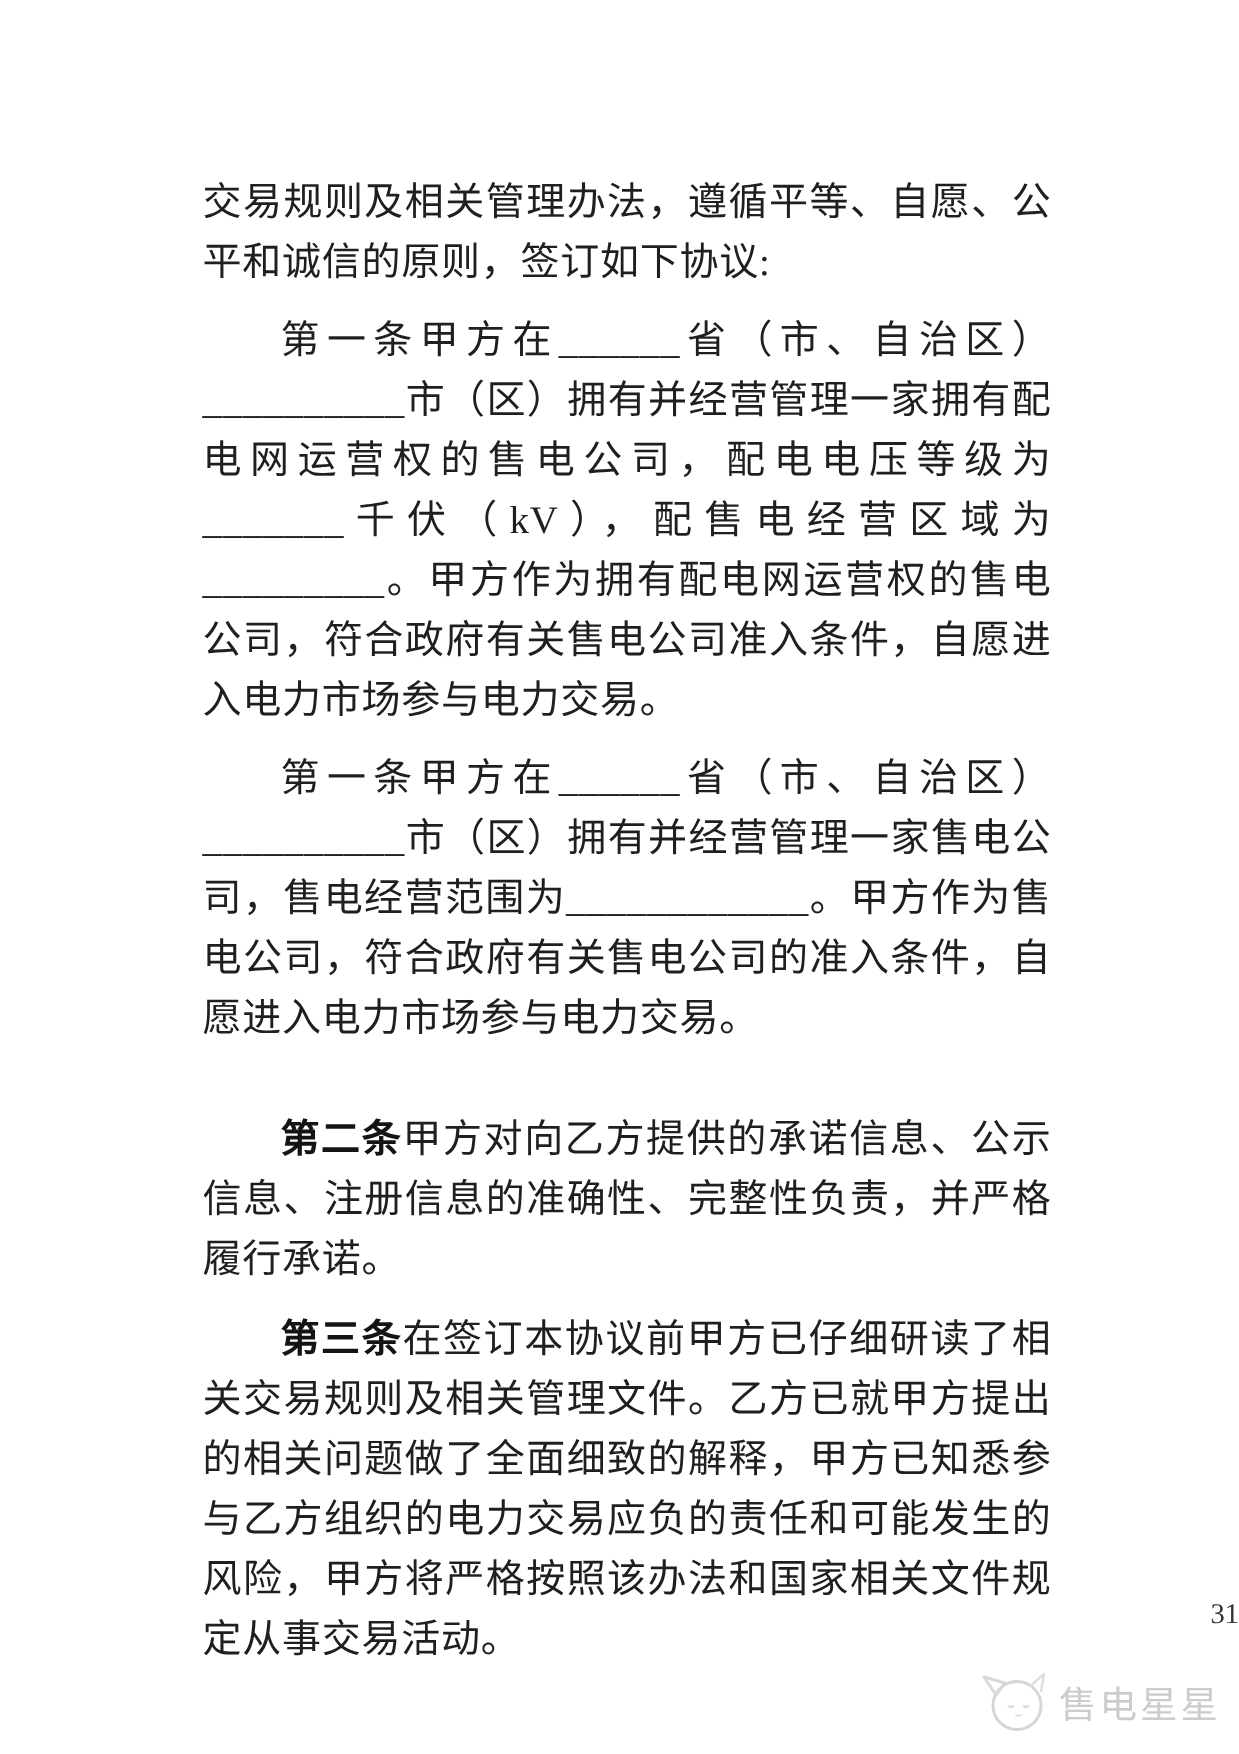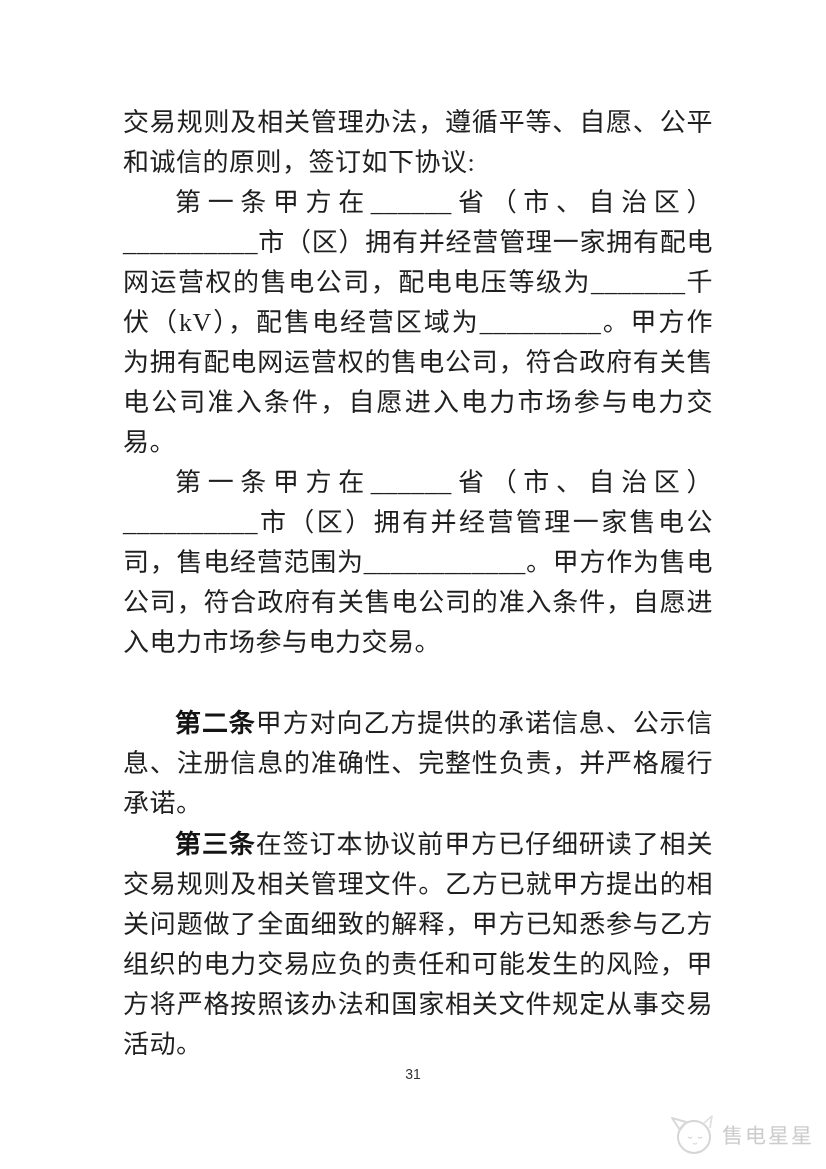--- a/index.html
+++ b/index.html
@@ -20,21 +20,21 @@
     left: 123px;
     top: 103px;
     width: 590px;
     font-size: 26px;
     line-height: 40px;
     color: #1f1f1f;
     text-align: justify;
     letter-spacing: 0.5px;
   }
   .content p {
-    margin: 0;
+    margin: 12px;
     padding: 0;
   }
   .para-indent {
     text-indent: 2em;
   }
   .gap-above {
     margin-top: 40px !important;
   }
   .run-bold {
     font-family: "Liberation Sans", "DejaVu Sans", sans-serif;
@@ -42,34 +42,34 @@
     color: #141414;
   }
   .run-normal {
     font-weight: 400;
   }
   .page-number {
     position: absolute;
     top: 1066px;
     left: 0;
     width: 100%;
-    text-align: center;
-    font-size: 14px;
+    text-align: right;
+    font-size: 19px;
     color: #333333;
-    font-family: Liberation Sans, sans-serif;
+    font-family: Liberation Serif, serif;
   }
   .watermark {
     position: absolute;
     top: 1110px;
     right: 12px;
     display: flex;
     align-items: center;
     gap: 8px;
     color: #cccccc;
-    font-size: 21px;
+    font-size: 25px;
     letter-spacing: 2px;
     font-family: "Liberation Sans", "DejaVu Sans", sans-serif;
     user-select: none;
   }
   .watermark svg {
     display: block;
   }
 </style>
 </head>
 <body>

